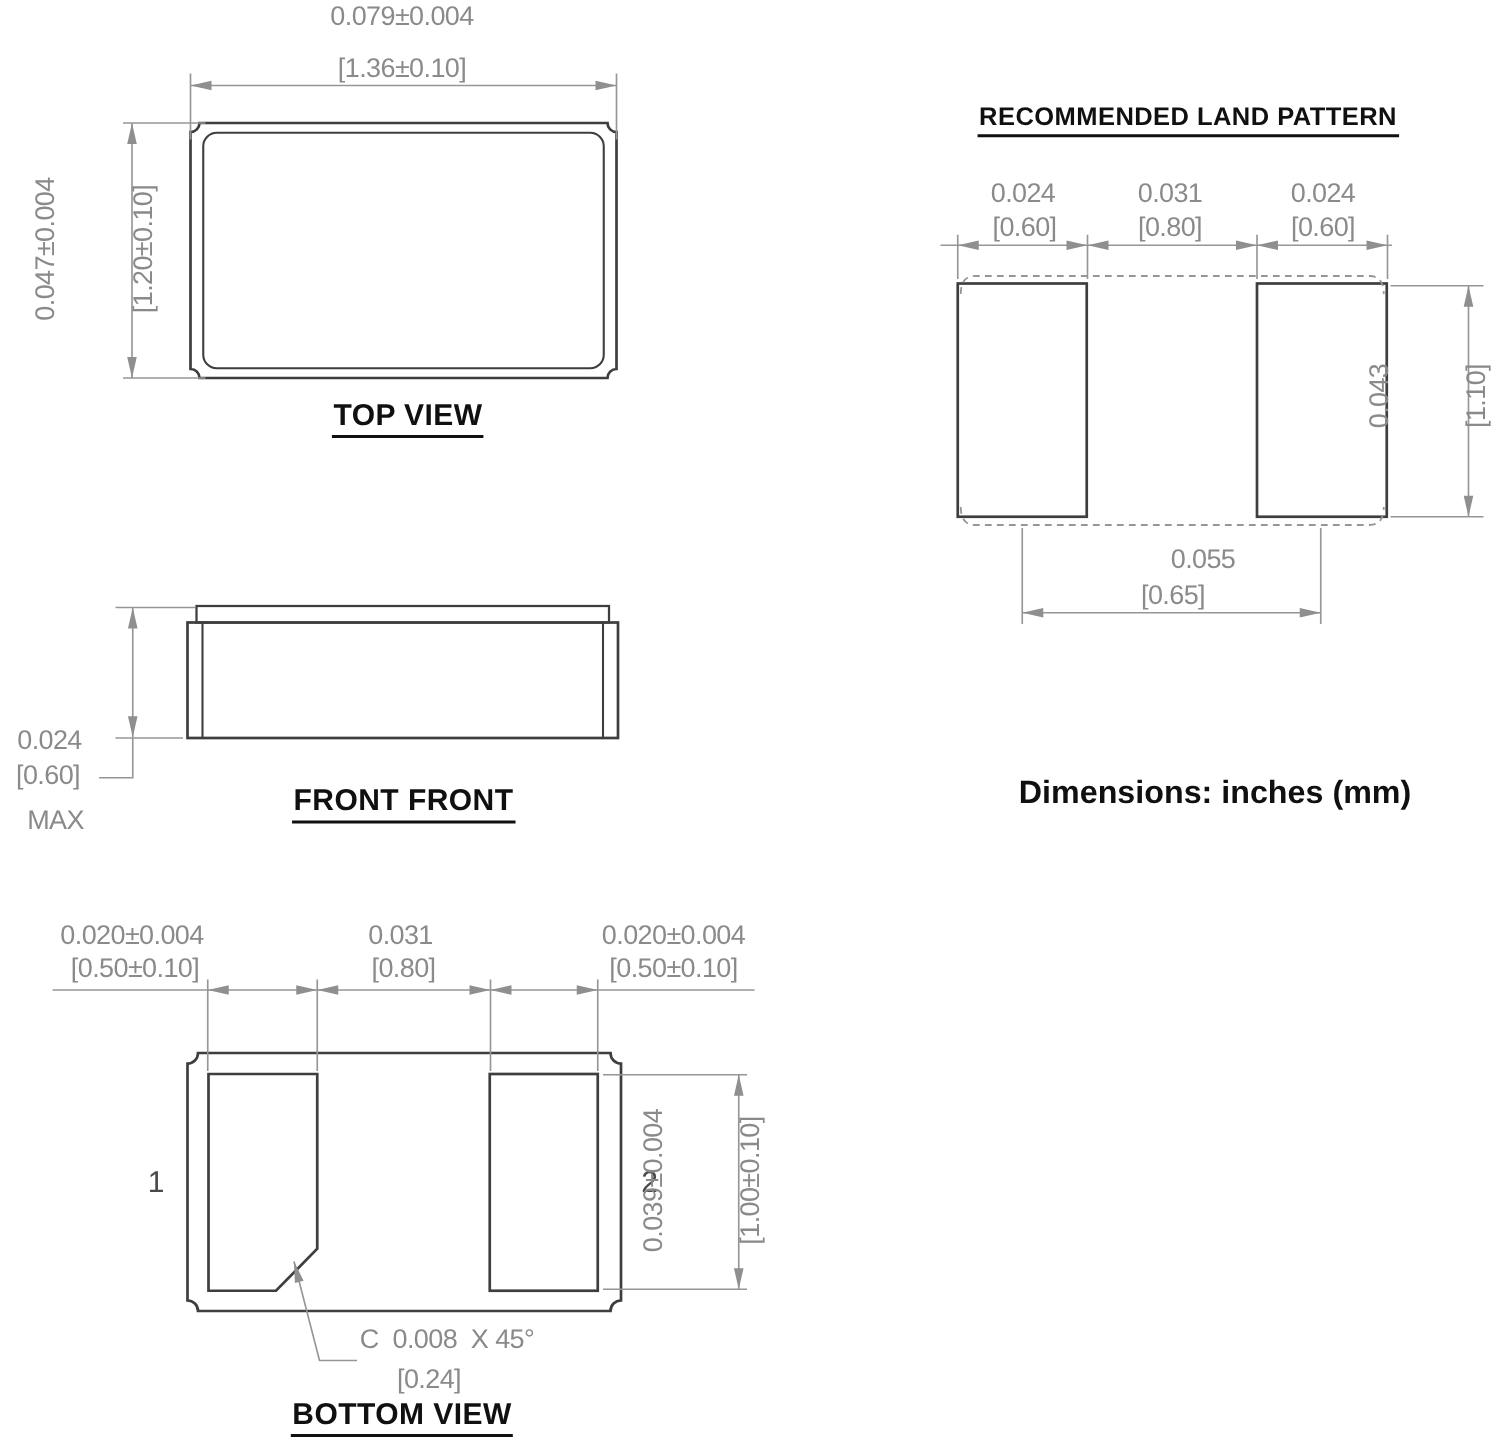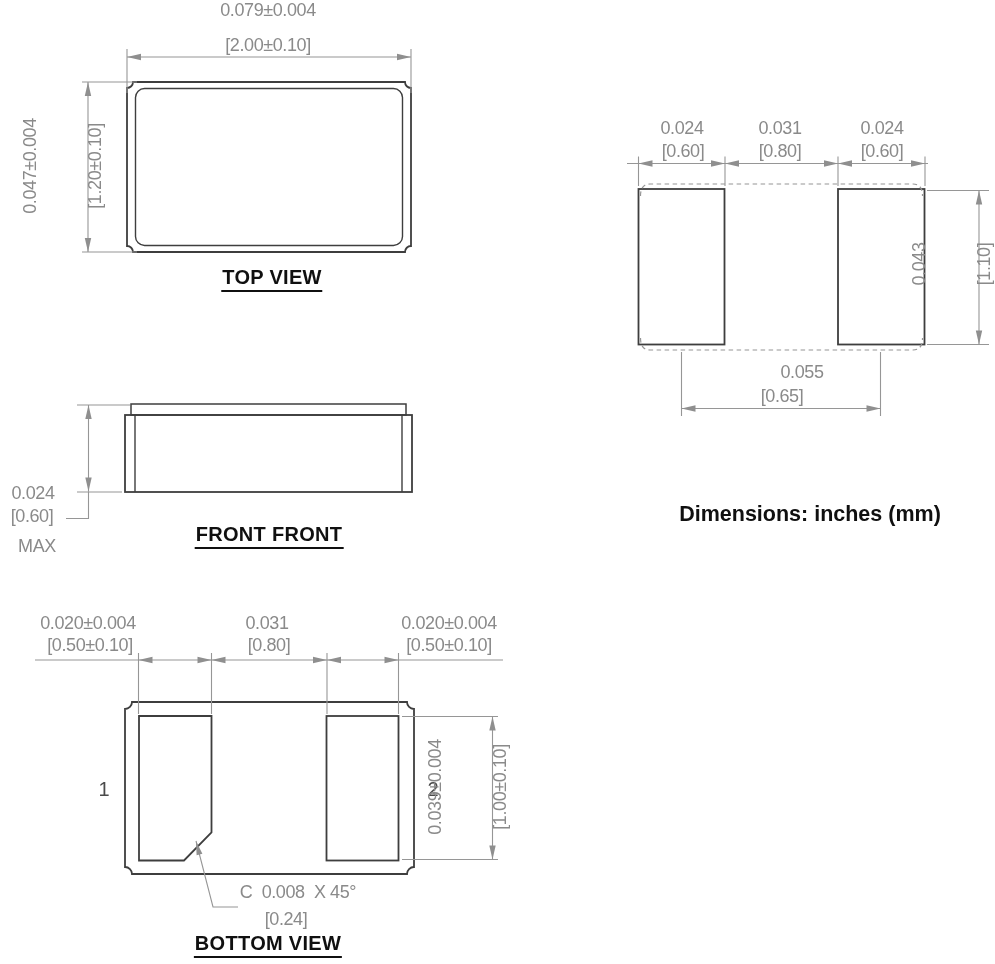--- a/index.html
+++ b/index.html
@@ -10,21 +10,21 @@
        font-size:18px;letter-spacing:-0.4px;color:#8a8a8a;line-height:1.18;}
   .txt.rot{transform:translate(-50%,-50%) rotate(-90deg);text-align:center;}
   .txt.rot div{line-height:22px;}
   .lbl{position:absolute;transform:translate(-50%,-50%);font-size:20px;color:#4a4a4a;
        letter-spacing:0;}
   .title{position:absolute;transform:translate(-50%,-50%);white-space:pre;
          font-size:20px;font-weight:bold;color:#101010;letter-spacing:.3px;
          border-bottom:2px solid #101010;padding:0 1px 1px 1px;}
   .title.big{font-size:17px;}
   .note{position:absolute;transform:translate(-50%,-50%);white-space:pre;
-        font-size:21.5px;font-weight:bold;color:#101010;}
+        font-size:21.5px;font-weight:bold;color:#101010;margin-top:15px;}
 </style>
 </head>
 <body>
 
 <div id="stage">
 
   <svg id="linework" width="995" height="964" viewBox="0 0 995 964">
 
     <g fill="none">
       <path d="M133,82 H405 A6,6 0 0 0 411,88 V246 A6,6 0 0 0 405,252 H133 A6,6 0 0 0 127,246 V88 A6,6 0 0 0 133,82 Z" stroke="#3e3e3e" stroke-width="1.8"></path>
@@ -117,21 +117,21 @@
       <polygon points="838,163.5 852,160.3 852,166.7"></polygon>
       <polygon points="925,163.5 911,160.3 911,166.7"></polygon>
       <polygon points="979,190.5 975.8,204.5 982.2,204.5"></polygon>
       <polygon points="979,344.5 975.8,330.5 982.2,330.5"></polygon>
       <polygon points="681.5,408.5 695.5,405.3 695.5,411.7"></polygon>
       <polygon points="880.5,408.5 866.5,405.3 866.5,411.7"></polygon>
     </g>
   </svg>
 
   <div class="txt" style="left:268px;top:11px">0.079±0.004</div>
-  <div class="txt" style="left:268px;top:46px">[2.00±0.10]</div>
+  <div class="txt" style="left:268px;top:46px">[1.36±0.10]</div>
   <div class="txt rot" style="left:63px;top:166px">
     <div>0.047±0.004</div>
     <div>[1.20±0.10]</div>
   </div>
   <div class="title" style="left:272px;top:279px">TOP VIEW</div>
 
   <div class="txt" style="left:33px;top:494px">0.024</div>
   <div class="txt" style="left:32px;top:517px">[0.60]</div>
   <div class="txt" style="left:37px;top:547px">MAX</div>
   <div class="title" style="left:269px;top:536px">FRONT FRONT</div>
@@ -145,20 +145,21 @@
   <div class="lbl" style="left:104px;top:789px">1</div>
   <div class="lbl" style="left:433px;top:789px">2</div>
   <div class="txt rot" style="left:468px;top:787px">
     <div>0.039±0.004</div>
     <div>[1.00±0.10]</div>
   </div>
   <div class="txt" style="left:298px;top:893px">C  0.008  X 45°</div>
   <div class="txt" style="left:286px;top:920px">[0.24]</div>
   <div class="title" style="left:268px;top:945px">BOTTOM VIEW</div>
 
+  <div class="title big" style="left:792px;top:80px">RECOMMENDED LAND PATTERN</div>
   <div class="txt" style="left:682px;top:129px">0.024</div>
   <div class="txt" style="left:683px;top:152px">[0.60]</div>
   <div class="txt" style="left:780px;top:129px">0.031</div>
   <div class="txt" style="left:780px;top:152px">[0.80]</div>
   <div class="txt" style="left:882px;top:129px">0.024</div>
   <div class="txt" style="left:882px;top:152px">[0.60]</div>
   <div class="txt rot" style="left:952px;top:264px">
     <div>0.043</div>
     <div>[1.10]</div>
   </div>

